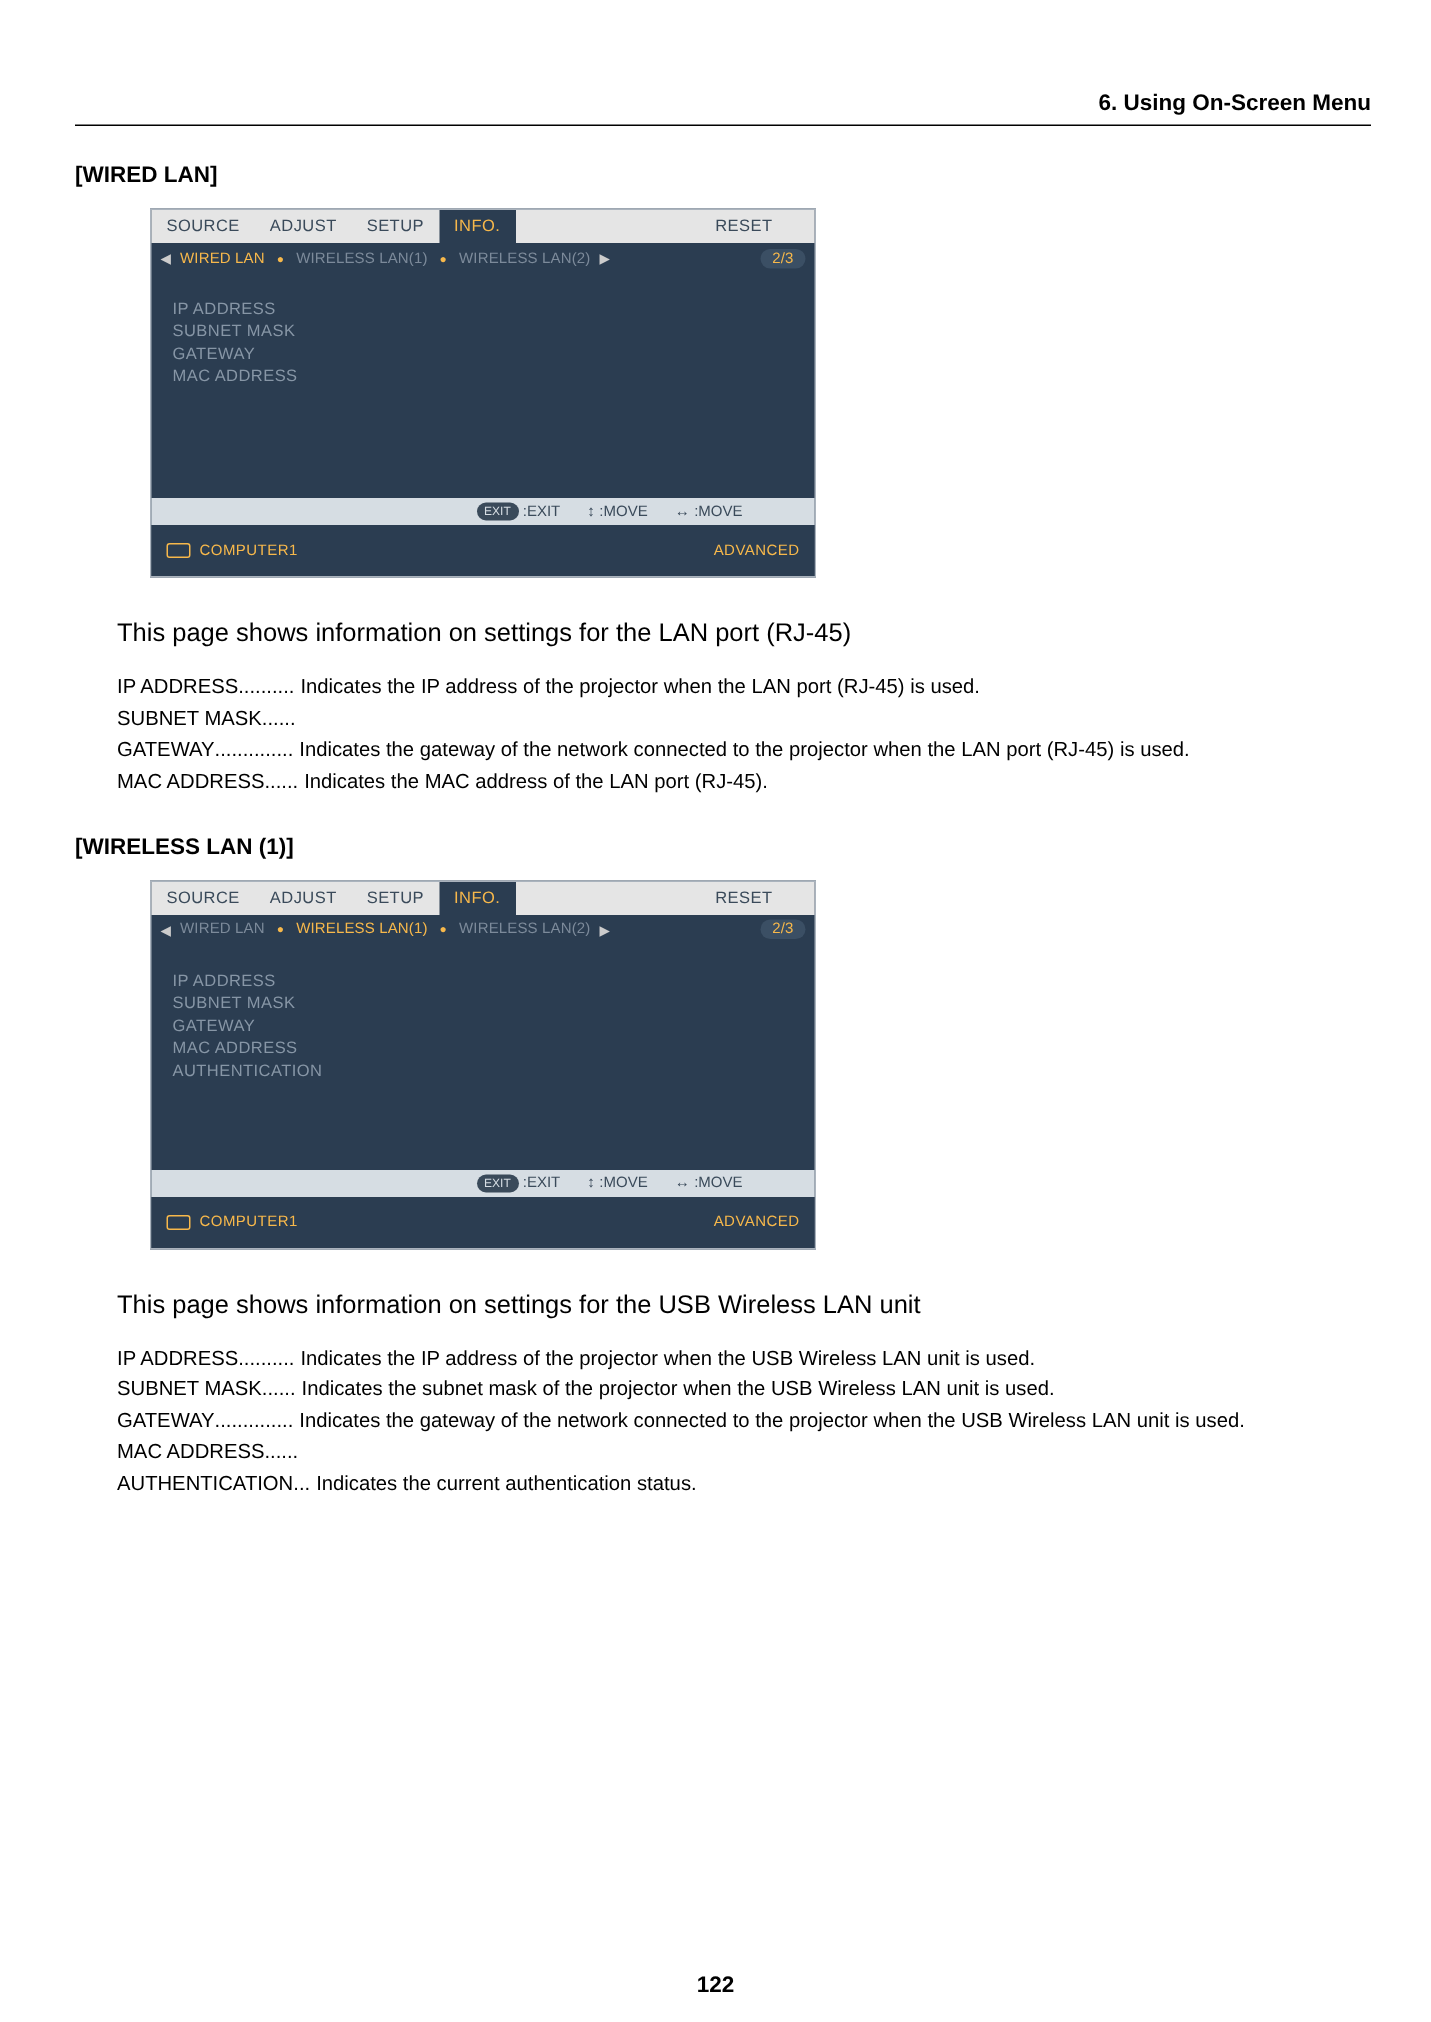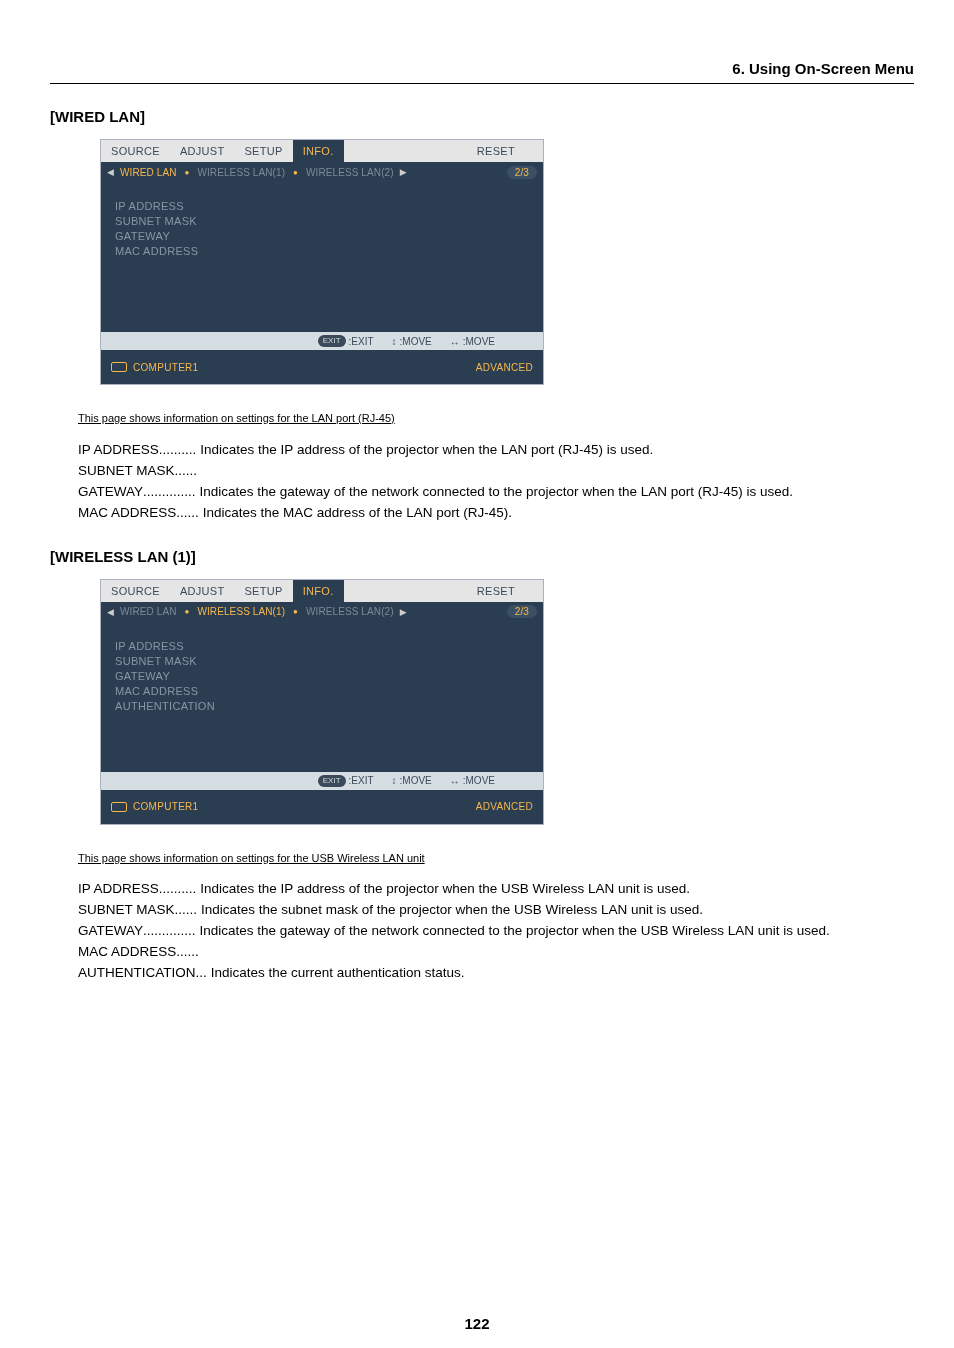--- a/index.html
+++ b/index.html
@@ -124,25 +124,24 @@
     .osd-footer .src {
       display:flex; align-items:center; gap:6px;
       color: #f7b84b;
     }
     .port-icon{
       width:16px; height:10px; border:1px solid #f7b84b; border-radius:2px;
       display:inline-block;
     }
     .osd-footer .adv { color: #f7b84b; text-align: right; }
     .desc {
-      font-size: 11px;
+      font-size: 17px;
       margin: 0 0 14px 28px;
       line-height: 1.35;
       font-family: Helvetica, Arial, sans-serif;
-      text-decoration: underline;
     }
     .def-block {
       margin: 0 0 22px 28px;
       font-size: 13.5px;
       line-height: 1.55;
       font-family: Helvetica, Arial, sans-serif;
     }
     .def-row {
       display: flex;
       white-space: nowrap;

